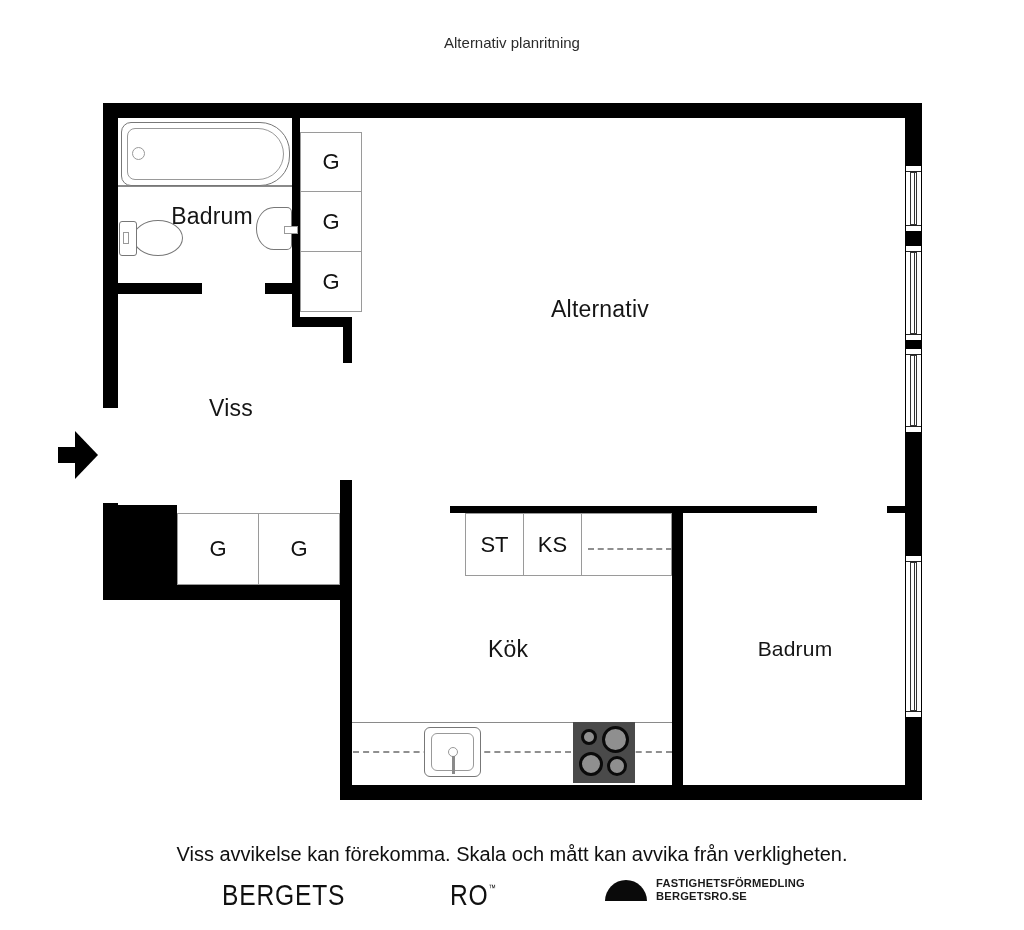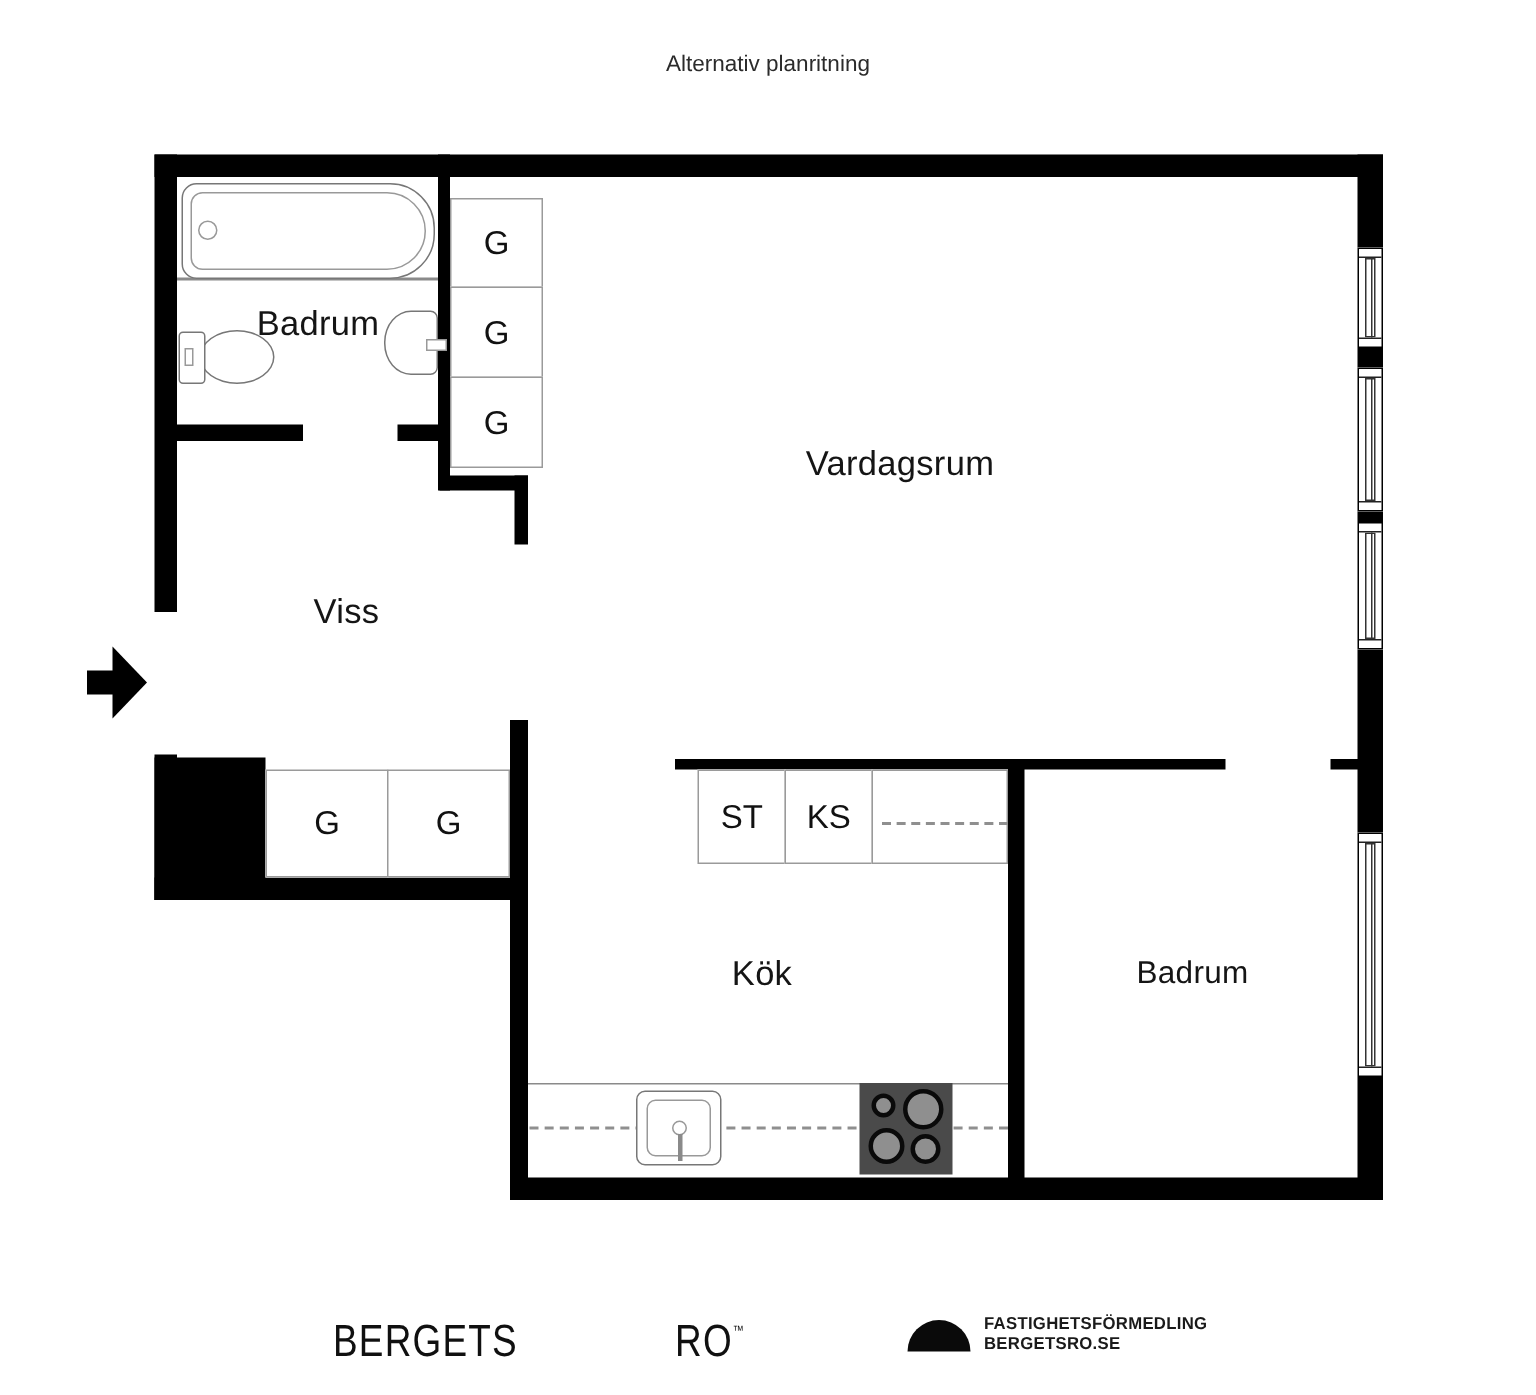--- a/index.html
+++ b/index.html
@@ -160,24 +160,25 @@
 
   <div id="stove">
     <div class="burner" style="left:8px; top:7px; width:16px; height:16px;"></div>
     <div class="burner" style="left:29px; top:4px; width:27px; height:27px;"></div>
     <div class="burner" style="left:6px; top:30px; width:24px; height:24px;"></div>
     <div class="burner" style="left:34px; top:34px; width:20px; height:20px;"></div>
   </div>
 
   <div class="label" style="left:212px; top:216px;">Badrum</div>
   <div class="label" style="left:231px; top:408px;">Viss</div>
-  <div class="label" style="left:600px; top:309px;">Vardagsrum</div>
+  <div class="label" style="left:600px; top:309px;">Alternativ</div>
   <div class="label" style="left:508px; top:649px;">Kök</div>
   <div class="label" style="left:795px; top:649px; font-size:21px;">Badrum</div>
 
+  <div id="disclaimer">Viss avvikelse kan förekomma. Skala och mått kan avvika från verkligheten.</div>
 
   <div id="brand-bergets">BERGETS</div>
   <div id="brand-ro"><span>RO</span><sup>™</sup></div>
 
   <div id="dome"></div>
   <div id="agency">
     <div>FASTIGHETSFÖRMEDLING</div>
     <div>BERGETSRO.SE</div>
   </div>
 

